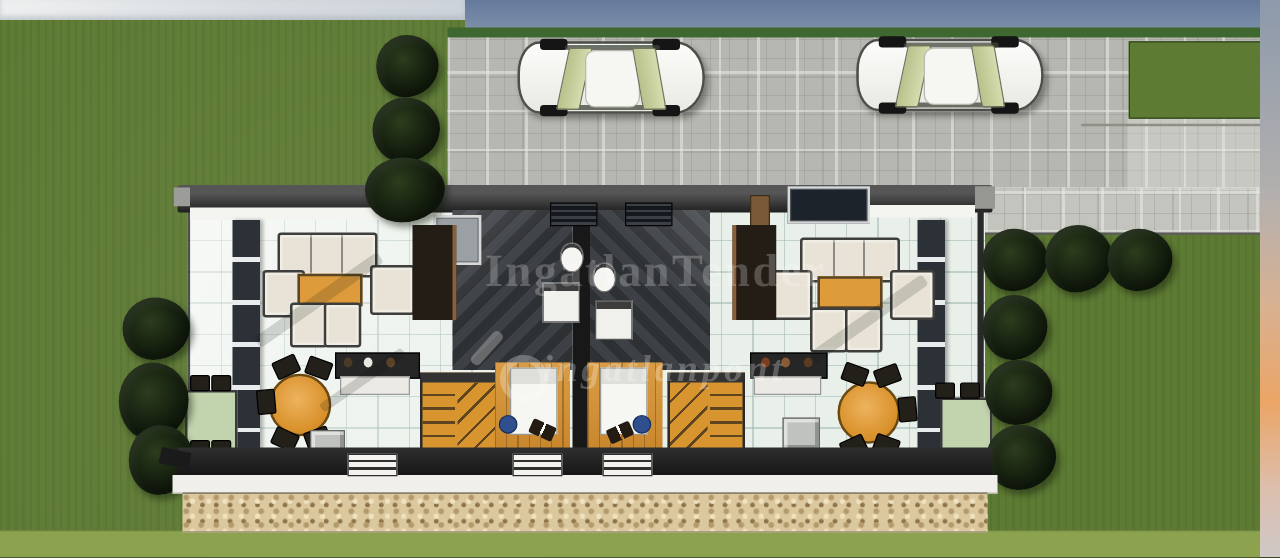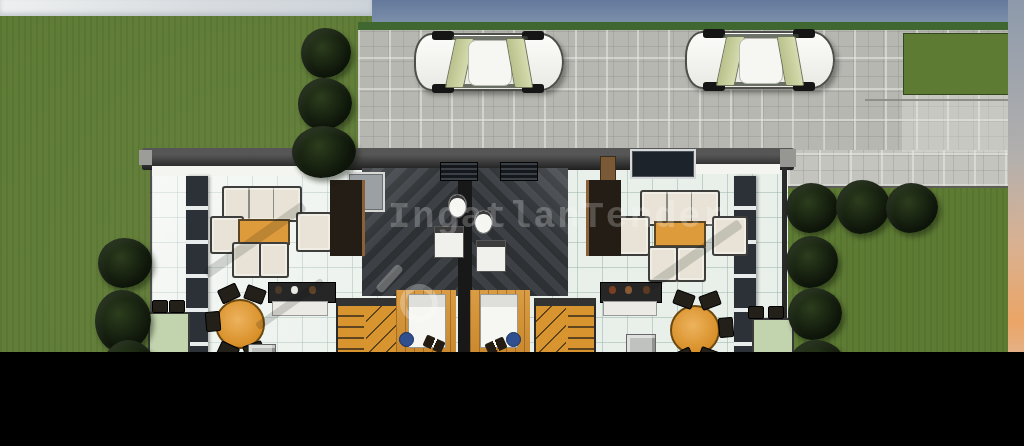--- a/index.html
+++ b/index.html
@@ -1,17 +1,17 @@
 <!DOCTYPE html>
 <html style="--grass: #5e7b34; --grass_light: #8ca24f; --hedge: #3f6730; --sky_blue: #64799c; --pavement: #b6b7b0; --pavement_light: #c3c4bd; --tile: #edf2ec; --wall: #1f1f1f; --glass_wall: #2b3136; --wood: #d8942f; --wood_floor: #c9872c; --table_wood: #dd9b3c; --stone: #dbc89f; --patio_table: #c2d4ae; --car_body: #e9e9e4; --car_glass: #d6dcae; --tree: #0d1409;"><head>
 <meta charset="utf-8">
 <style>
   html,body{margin:0;padding:0;background:#000;}
-  #scene{position:relative;width:1024px;height:352px;overflow:hidden;
-    font-family:Liberation Mono, monospace;background:var(--grass,#5e7b34);}
+  #scene{position:relative;width:1024px;height:446px;overflow:hidden;
+    font-family:Liberation Serif, serif;background:var(--grass,#5e7b34);}
   .a{position:absolute;}
 
   
   #grass-main{left:0;top:14px;width:1008px;height:432px;
     background-color:var(--grass,#5e7b34);
     background-image:repeating-linear-gradient(90deg,rgba(0,0,0,.06) 0 2px,transparent 2px 6px),
       radial-gradient(circle at 30% 60%,rgba(255,255,255,.05),transparent 60%);
     border-top:2px solid #39491f;}
   #grass-bottom{left:0;top:424px;width:1008px;height:22px;
     background:var(--grass_light,#8ca24f);border-top:1px solid #6c8340;z-index:2;}
@@ -317,14 +317,15 @@
   <div class="a" id="wall-endcap"></div>
   <div class="a" id="ledge"></div>
   <div class="a steps" style="left:278px"></div>
   <div class="a steps" style="left:410px"></div>
   <div class="a steps" style="left:482px"></div>
   <div class="a" id="stone-path"></div>
 
   <div class="a" id="wm1">IngatlanTender</div>
   <div class="a" id="wm2-ring"></div>
   <div class="a" id="wm2-handle"></div>
+  <div class="a" id="wm2-text">ingatlanpont</div>
 
 </div>
 
 </body></html>

